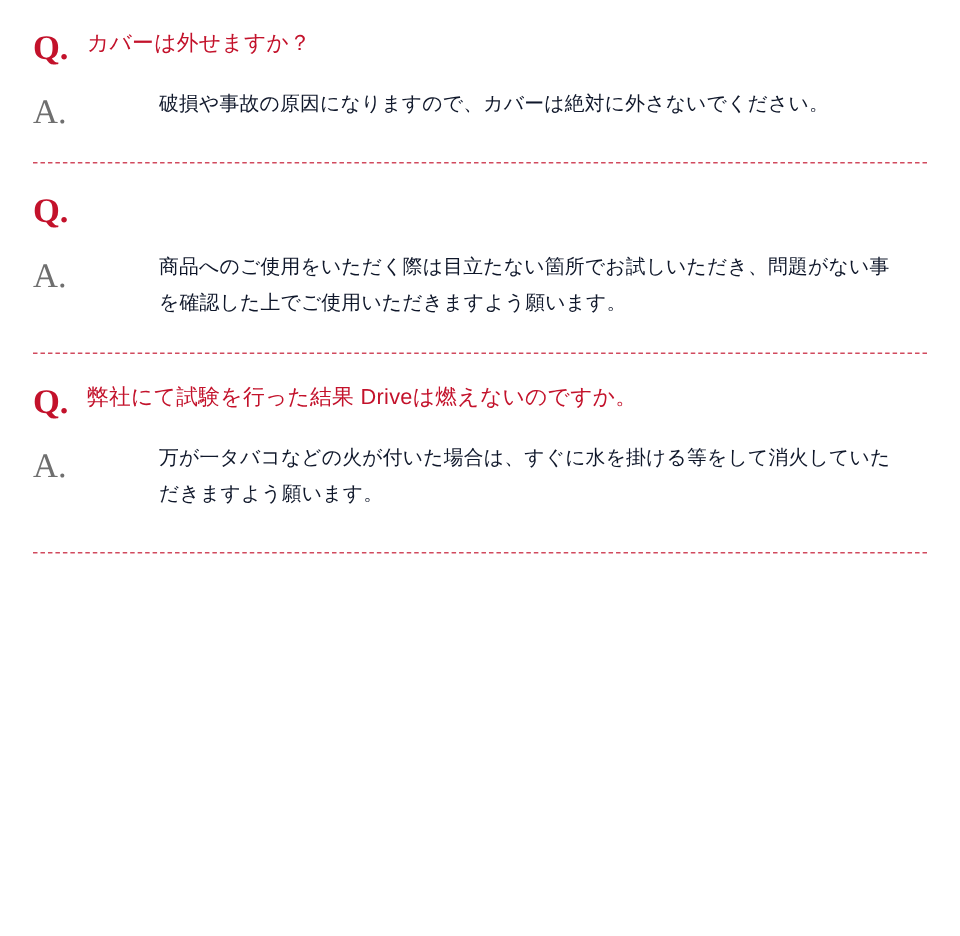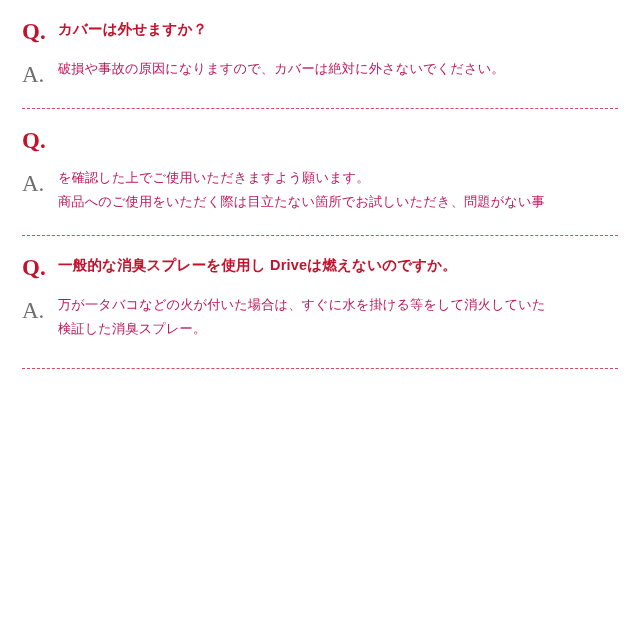--- a/index.html
+++ b/index.html
@@ -36,45 +36,46 @@
     font-weight: bold;
     line-height: 1;
     width: 36px;
     flex: 0 0 36px;
     padding-top: 2px;
     letter-spacing: 0px;
   }
   .q-text {
     color: #c3122b;
     font-size: 14.5px;
-    font-weight: bold;
+    font-weight: normal;
     line-height: 1.5;
     letter-spacing: 0.2px;
     padding-top: 1px;
   }
   .a-row {
     display: flex;
     align-items: flex-start;
     padding-top: 14px;
   }
   .a-mark {
     color: #6f6f6f;
     font-family: "Liberation Serif", serif;
     font-size: 23px;
     line-height: 1;
     width: 36px;
     flex: 0 0 36px;
     padding-top: 6px;
   }
   .a-text {
-    color: #be185d;
+    color: #0f172a;
     font-size: 13.2px;
     line-height: 1.85;
     letter-spacing: 0.15px;
     max-width: 560px;
+    margin-left: 48px;
   }
   .a-text p {
     margin: 0;
   }
   .divider {
     border: 0;
     border-top: 1px dashed #d14a5e;
     margin: 0;
     height: 0;
   }
@@ -102,37 +103,37 @@
   <div class="sp-1"></div>
   <hr class="divider">
 
   <div class="faq-item">
     <div class="q-row">
       <div class="q-mark">Q.</div>
     </div>
     <div class="a-row">
       <div class="a-mark">A.</div>
       <div class="a-text">
+        <p>商品へのご使用をいただく際は目立たない箇所でお試しいただき、問題がない事</p>
         <p>を確認した上でご使用いただきますよう願います。</p>
-        <p>商品へのご使用をいただく際は目立たない箇所でお試しいただき、問題がない事</p>
       </div>
     </div>
   </div>
   <div class="sp-3"></div>
   <hr class="divider">
 
   <div class="faq-item">
     <div class="q-row">
       <div class="q-mark">Q.</div>
-      <div class="q-text">一般的な消臭スプレーを使用し Driveは燃えないのですか。</div>
+      <div class="q-text">弊社にて試験を行った結果 Driveは燃えないのですか。</div>
     </div>
     <div class="a-row">
       <div class="a-mark">A.</div>
       <div class="a-text">
         <p>万が一タバコなどの火が付いた場合は、すぐに水を掛ける等をして消火していた</p>
-        <p>検証した消臭スプレー。</p>
+        <p>だきますよう願います。</p>
       </div>
     </div>
   </div>
   <div class="sp-6"></div>
   <hr class="divider">
 
 </div>
 
 </body></html>

